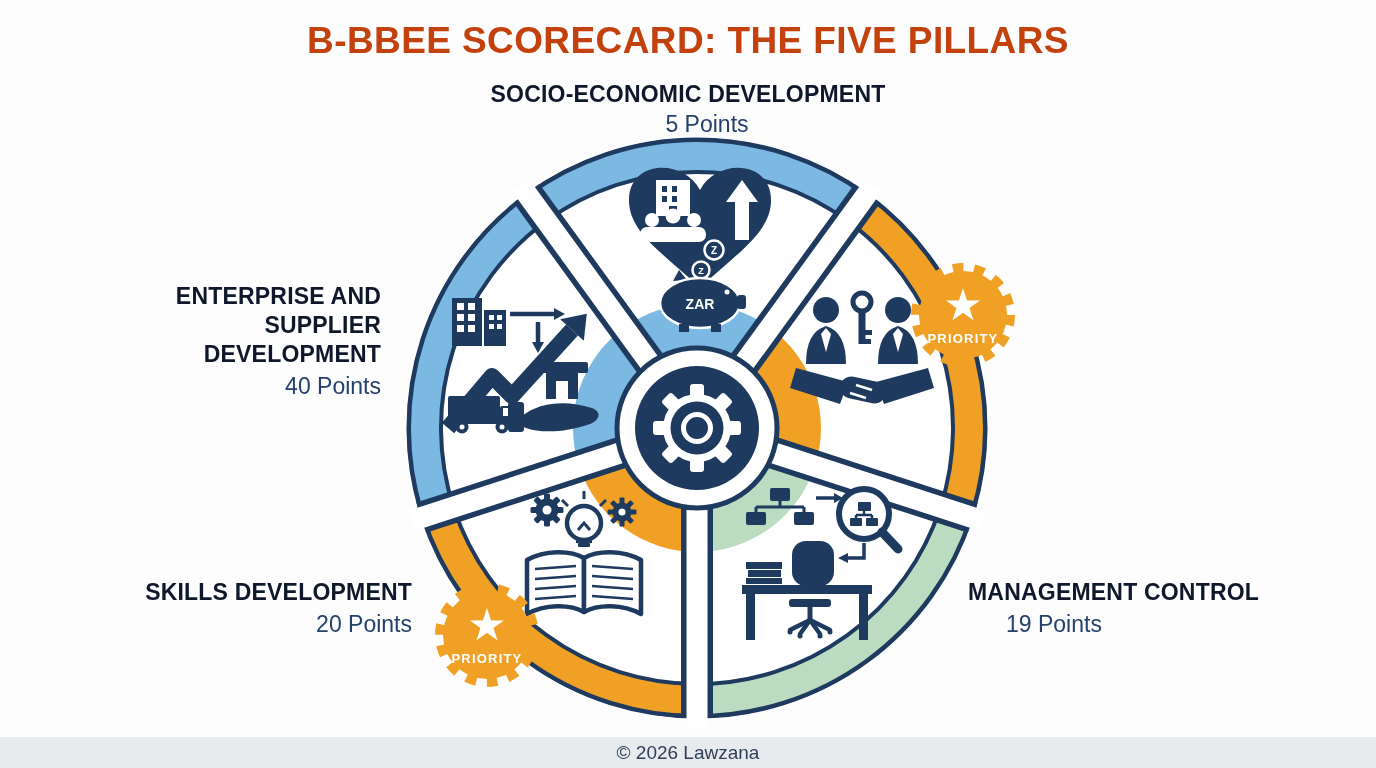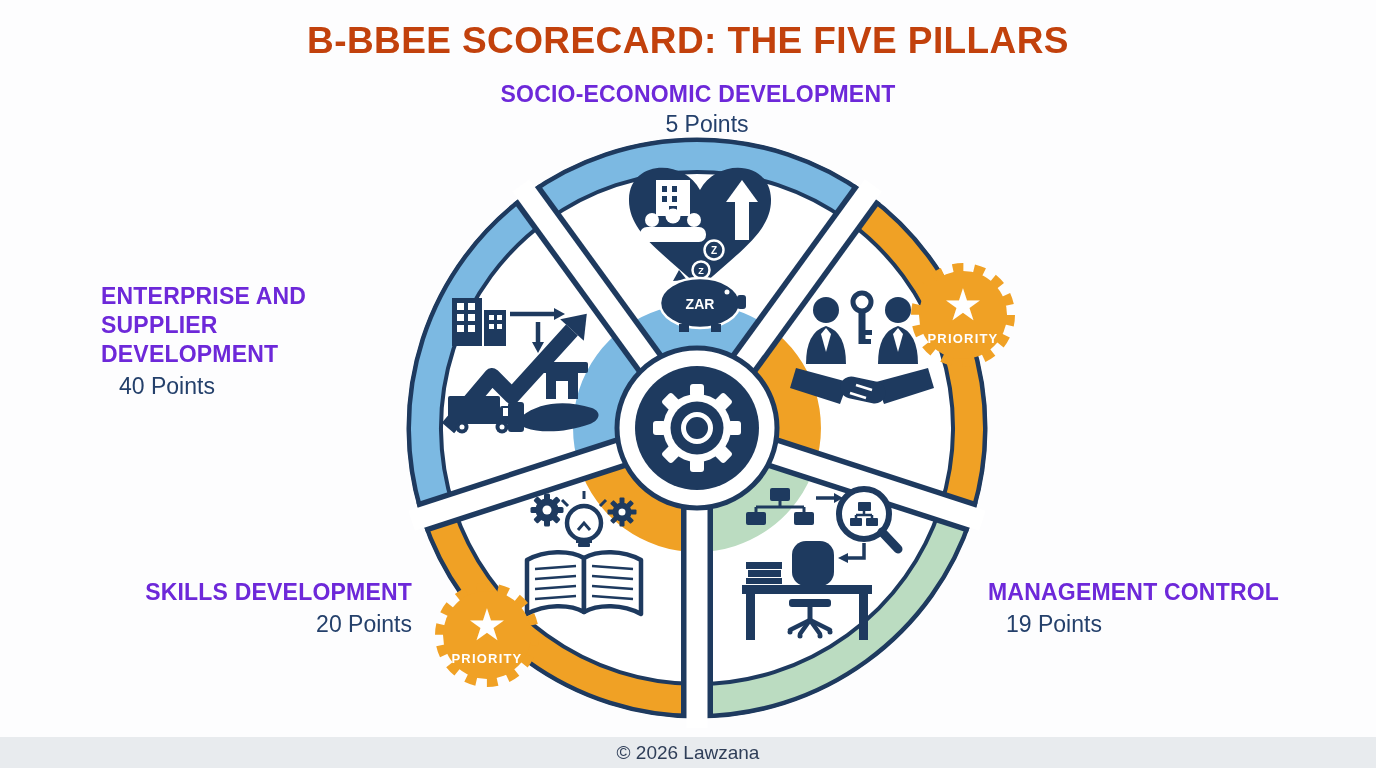--- a/index.html
+++ b/index.html
@@ -9,25 +9,25 @@
     font-family:"Liberation Sans",sans-serif;
     color:#1F3866;
   }
   .stage{position:absolute;inset:0;}
   svg.wheel{position:absolute;left:0;top:0;}
   .title{
     position:absolute;left:0;right:0;top:20px;text-align:center;
     font-size:37px;font-weight:800;letter-spacing:.4px;color:#c2410c;
   }
   .pillar-label{position:absolute;}
-  .pname{font-size:23px;font-weight:800;letter-spacing:.2px;line-height:29px;color:#6d28d9;padding-left:20px;}
+  .pname{font-size:23px;font-weight:800;letter-spacing:.2px;line-height:29px;color:#0f172a;}
   .ppoints{font-size:23px;font-weight:400;line-height:29px;margin-top:3px;color:#24406B;padding-left:38px;}
   .lbl-socio{left:0;right:0;top:80px;text-align:center;}
   .lbl-socio .ppoints{margin-top:1px;}
-  .lbl-enterprise{left:81px;width:300px;top:282px;text-align:left;}
+  .lbl-enterprise{left:81px;width:300px;top:282px;text-align:right;}
   .lbl-ownership{left:1030px;top:290px;text-align:left;}
   .lbl-skills{left:92px;width:320px;top:578px;text-align:right;}
   .lbl-management{left:968px;top:578px;text-align:left;}
   .footer{
     position:absolute;left:0;right:0;top:737px;height:31px;
     background:#E8EBEE;text-align:center;line-height:31px;
     font-size:19px;color:#2F3E58;
   }
   
   .wedge{fill:#FFFFFF;stroke:#1E3A5F;stroke-width:5;stroke-linejoin:round;}

